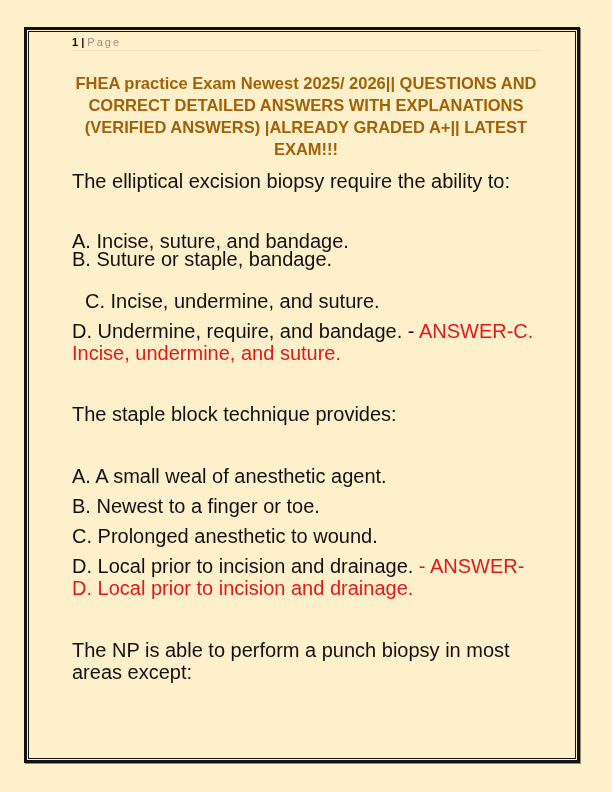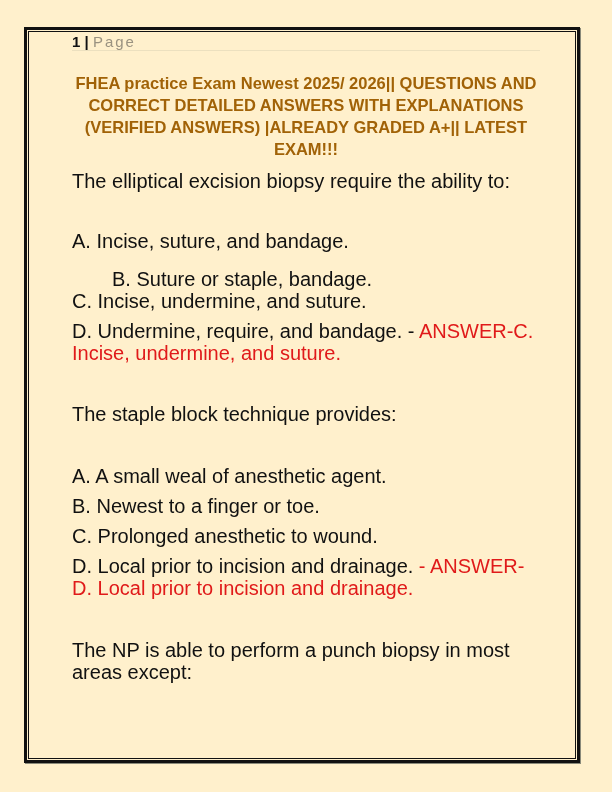--- a/index.html
+++ b/index.html
@@ -24,21 +24,21 @@
     width: 548px; height: 728px;
     border: 1px solid #111;
     box-sizing: border-box;
   }
   .header {
     position: absolute;
     left: 72px; top: 36px;
     width: 468px;
     height: 14px;
     border-bottom: 1px solid #ece0bf;
-    font-size: 15px;
+    font-size: 11px;
     line-height: 12px;
     color: #222;
   }
   .header .num { font-weight: bold; color: #111; }
   .header .sep { font-weight: bold; color: #111; }
   .header .pg { color: #9a9280; letter-spacing: 2px; }
   .title {
     position: absolute;
     left: 66px; top: 72px;
     width: 480px;
@@ -67,22 +67,22 @@
 <div class="header">
   <span class="num">1</span>
   <span class="sep">|</span>
   <span class="pg">Page</span>
 </div>
 
 <div class="title">FHEA practice Exam Newest 2025/ 2026|| QUESTIONS AND CORRECT DETAILED ANSWERS WITH EXPLANATIONS (VERIFIED ANSWERS) |ALREADY GRADED A+|| LATEST EXAM!!!</div>
 
 <div class="text" style="top:170px;">The elliptical excision biopsy require the ability to:</div>
 <div class="text" style="top:230px;">A. Incise, suture, and bandage.</div>
-<div class="text" style="top:268px;margin-left:40px;">B. Suture or staple, bandage.</div>
-<div class="text" style="top:290px;">C. Incise, undermine, and suture.</div>
+<div class="text" style="top:248px;">B. Suture or staple, bandage.</div>
+<div class="text" style="top:290px;margin-left:13px;">C. Incise, undermine, and suture.</div>
 <div class="text" style="top:320px;">
   <span>D. Undermine, require, and bandage. -</span><span class="answer"> ANSWER-C. Incise, undermine, and suture.</span>
 </div>
 
 <div class="text" style="top:403px;">The staple block technique provides:</div>
 <div class="text" style="top:465px;">A. A small weal of anesthetic agent.</div>
 <div class="text" style="top:495px;">B. Newest to a finger or toe.</div>
 <div class="text" style="top:525px;">C. Prolonged anesthetic to wound.</div>
 <div class="text" style="top:555px;">
   <span>D. Local prior to incision and drainage.</span><span class="answer"> - ANSWER-D. Local prior to incision and drainage.</span>

